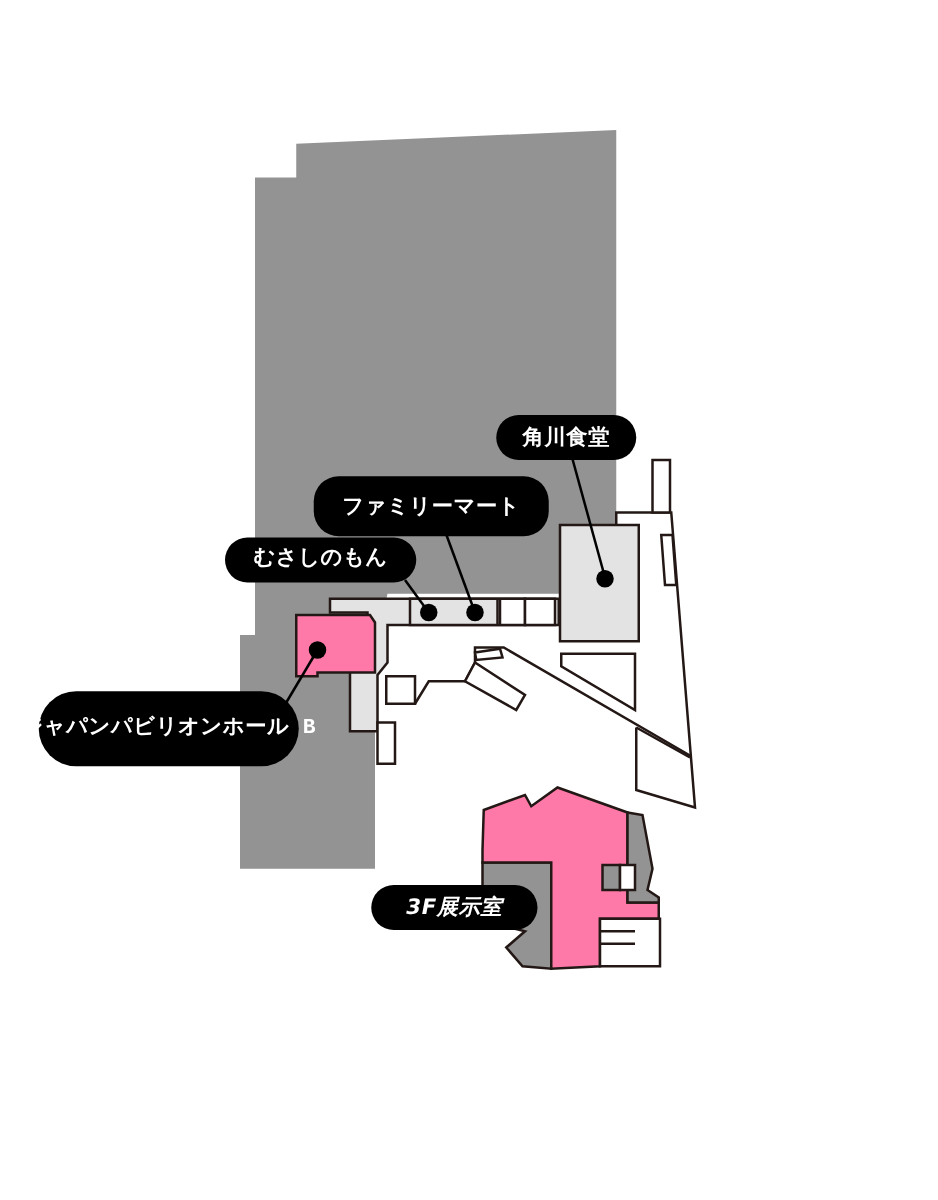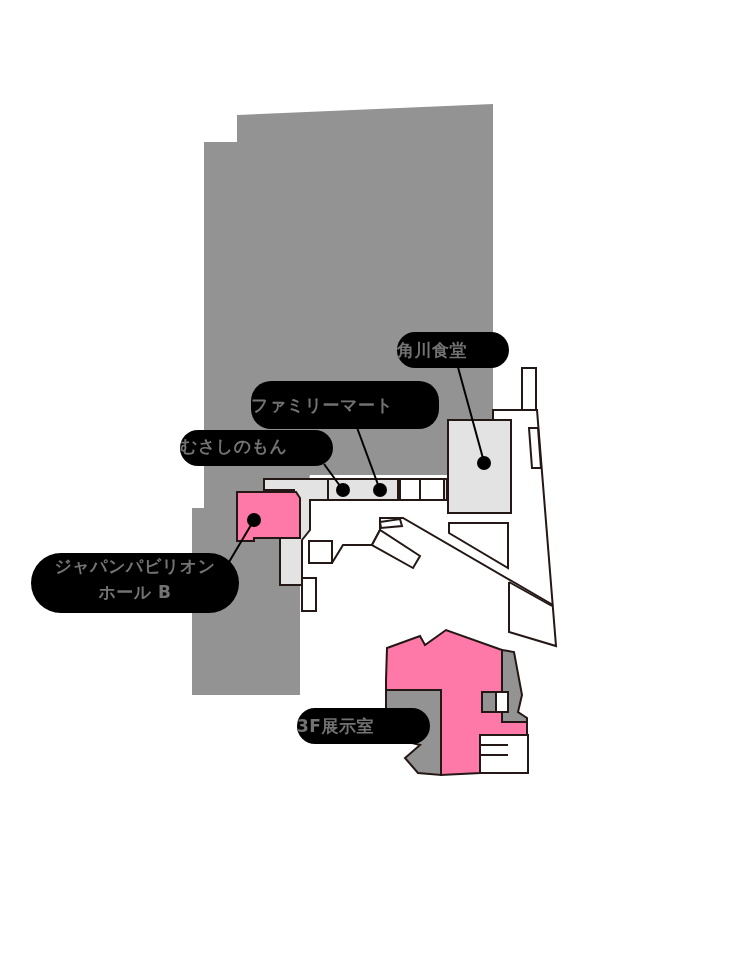--- a/index.html
+++ b/index.html
@@ -1,25 +1,25 @@
 <!DOCTYPE html>
 <html><head>
 <meta charset="utf-8">
 <style>
   html, body { margin: 0; padding: 0; background: #ffffff; }
   body { width: 750px; height: 960px; position: relative; overflow: hidden;
          font-family: "DejaVu Sans", "Liberation Sans", sans-serif; }
   #map { position: absolute; left: 0; top: 0; width: 750px; height: 960px; }
   .label {
-    position: absolute; background: #000; color: #737373; font-weight: bold;
+    position: absolute; background: #000; color: #ffffff; font-weight: bold;
     font-size: 17px; border-radius: 20px; display: flex; align-items: center;
-    text-align: center; line-height: 24px;
+    justify-content: center; text-align: center; line-height: 24px;
     white-space: nowrap; letter-spacing: 0.5px; cursor: pointer;
   }
-  .label.two-line { flex-direction: column; border-radius: 30px; font-size: 17px; line-height: 26px; }
+  .label.two-line { flex-direction: row; border-radius: 30px; font-size: 17px; line-height: 26px; font-family: Liberation Mono, monospace; }
 </style>
 </head>
 <body>
 
 <svg id="map" viewBox="0 0 750 960" xmlns="http://www.w3.org/2000/svg">
 
   <polygon points="237,115 493,104 493,475 310,475 300,520 300,695 192,695 192,508 204,508 204,142 237,142" fill="#939393"></polygon>
 
   <polygon points="264,479 447,479 447,500 310,500 310,530 302,540 302,585 280,585 280,520 294,520 294,490 264,490" fill="#e3e3e3" stroke="#231815" stroke-width="2"></polygon>
 
@@ -74,15 +74,15 @@
 
 <div class="label" style="left:180px; top:430px; width:153px; height:36px;font-family:Liberation Mono, monospace;">
   <span>むさしのもん</span>
 </div>
 
 <div class="label two-line" style="left:31px; top:553px; width:208px; height:60px;">
   <span>ジャパンパビリオン</span>
   <span>ホール B</span>
 </div>
 
-<div class="label" style="left:297px; top:708px; width:133px; height:36px;">
+<div class="label" style="left:297px; top:708px; width:133px; height:36px;font-style:italic;">
   <span>3F展示室</span>
 </div>
 
 </body></html>

